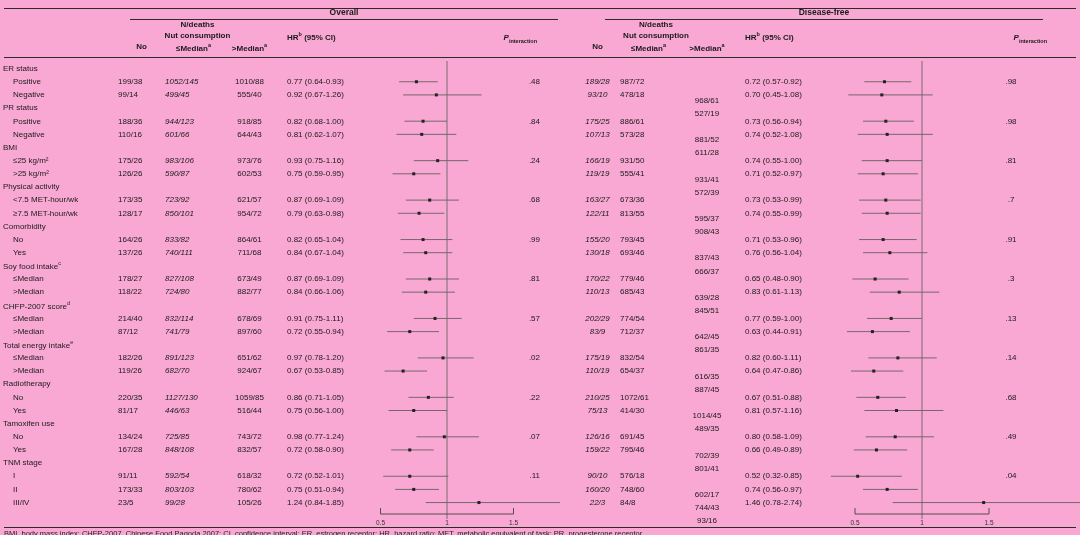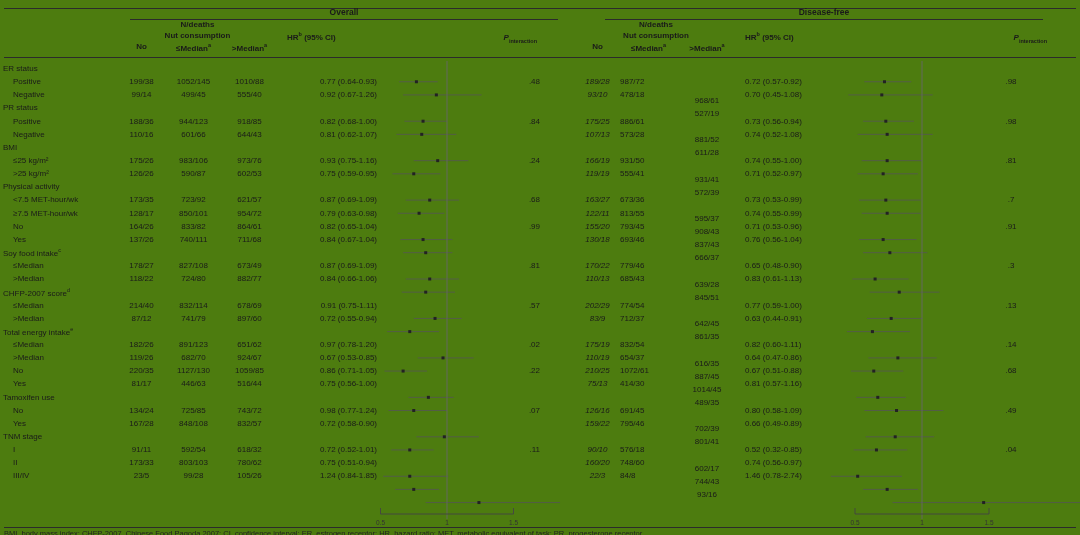--- a/index.html
+++ b/index.html
@@ -1,32 +1,32 @@
 <!DOCTYPE html>
 <html><head>
 <meta charset="utf-8">
 <style>
   html,body{margin:0;padding:0;background:#e8e8e8;}
-  .page{position:relative;width:1080px;height:535px;background:#4d7c0f;overflow:hidden;
+  .page{position:relative;width:1080px;height:535px;background:#f9a8d4;overflow:hidden;
         font-family:"Liberation Sans",sans-serif;color:#1a1a1a;}
   .hline{position:absolute;height:1px;background:#2b2b2b;}
   .ptitle{position:absolute;top:7px;font-size:8.5px;font-weight:bold;text-align:center;}
   .hdr{position:absolute;font-size:8px;font-weight:bold;}
   .hdr.center{text-align:center;}
   .hdr.right{text-align:right;}
   sup{font-size:5.5px;}
   sub{font-size:5.5px;}
   #rows{position:absolute;top:62px;left:0;width:1080px;}
   .row{display:flex;height:13.15px;align-items:center;font-size:8px;white-space:nowrap;}
   .c-label{flex:0 0 118px;box-sizing:border-box;padding-left:13px;overflow:visible;}
   .group-row .c-label{padding-left:3px;}
-  .c-no {flex:0 0 47px;text-align:center;}
-  .c-le {flex:0 0 57px;text-align:center;}
+  .c-no {flex:0 0 47px;}
+  .c-le {flex:0 0 57px;text-align:left;font-style:italic;}
   .c-gt {flex:0 0 55px;text-align:center;}
-  .c-hr {flex:0 0 100px;box-sizing:border-box;padding-left:10px;text-align:right;}
+  .c-hr {flex:0 0 100px;box-sizing:border-box;padding-left:10px;}
   .c-sp {flex:0 0 100px;}
   .c-p  {flex:0 0 63px;text-align:right;}
   .c-gap{flex:0 0 35px;}
   .c-no2{flex:0 0 45px;text-align:center;font-style:italic;}
   .c-le2{flex:0 0 57px;text-align:left;}
   .c-gt2{flex:0 0 60px;text-align:center;margin-top:37px;}
   .c-hr2{flex:0 0 100px;box-sizing:border-box;padding-left:8px;}
   .c-sp2{flex:0 0 140px;}
   .c-p2 {flex:0 0 68px;text-align:center;}
   svg{position:absolute;overflow:hidden;}
@@ -196,20 +196,23 @@
         <span class="c-sp"></span>
         <span class="c-p"></span>
         <span class="c-gap"></span>
         <span class="c-no2">122/11</span>
         <span class="c-le2">813/55</span>
         <span class="c-gt2">908/43</span>
         <span class="c-hr2">0.74 (0.55-0.99)</span>
         <span class="c-sp2"></span>
         <span class="c-p2"></span>
       </div>
+      <div class="row group-row">
+        <span class="c-label">Comorbidity</span>
+      </div>
       <div class="row">
         <span class="c-label">No</span>
         <span class="c-no">164/26</span>
         <span class="c-le">833/82</span>
         <span class="c-gt">864/61</span>
         <span class="c-hr">0.82 (0.65-1.04)</span>
         <span class="c-sp"></span>
         <span class="c-p">.99</span>
         <span class="c-gap"></span>
         <span class="c-no2">155/20</span>
@@ -332,20 +335,23 @@
         <span class="c-hr">0.67 (0.53-0.85)</span>
         <span class="c-sp"></span>
         <span class="c-p"></span>
         <span class="c-gap"></span>
         <span class="c-no2">110/19</span>
         <span class="c-le2">654/37</span>
         <span class="c-gt2">887/45</span>
         <span class="c-hr2">0.64 (0.47-0.86)</span>
         <span class="c-sp2"></span>
         <span class="c-p2"></span>
+      </div>
+      <div class="row group-row">
+        <span class="c-label">Radiotherapy</span>
       </div>
       <div class="row">
         <span class="c-label">No</span>
         <span class="c-no">220/35</span>
         <span class="c-le">1127/130</span>
         <span class="c-gt">1059/85</span>
         <span class="c-hr">0.86 (0.71-1.05)</span>
         <span class="c-sp"></span>
         <span class="c-p">.22</span>
         <span class="c-gap"></span>

